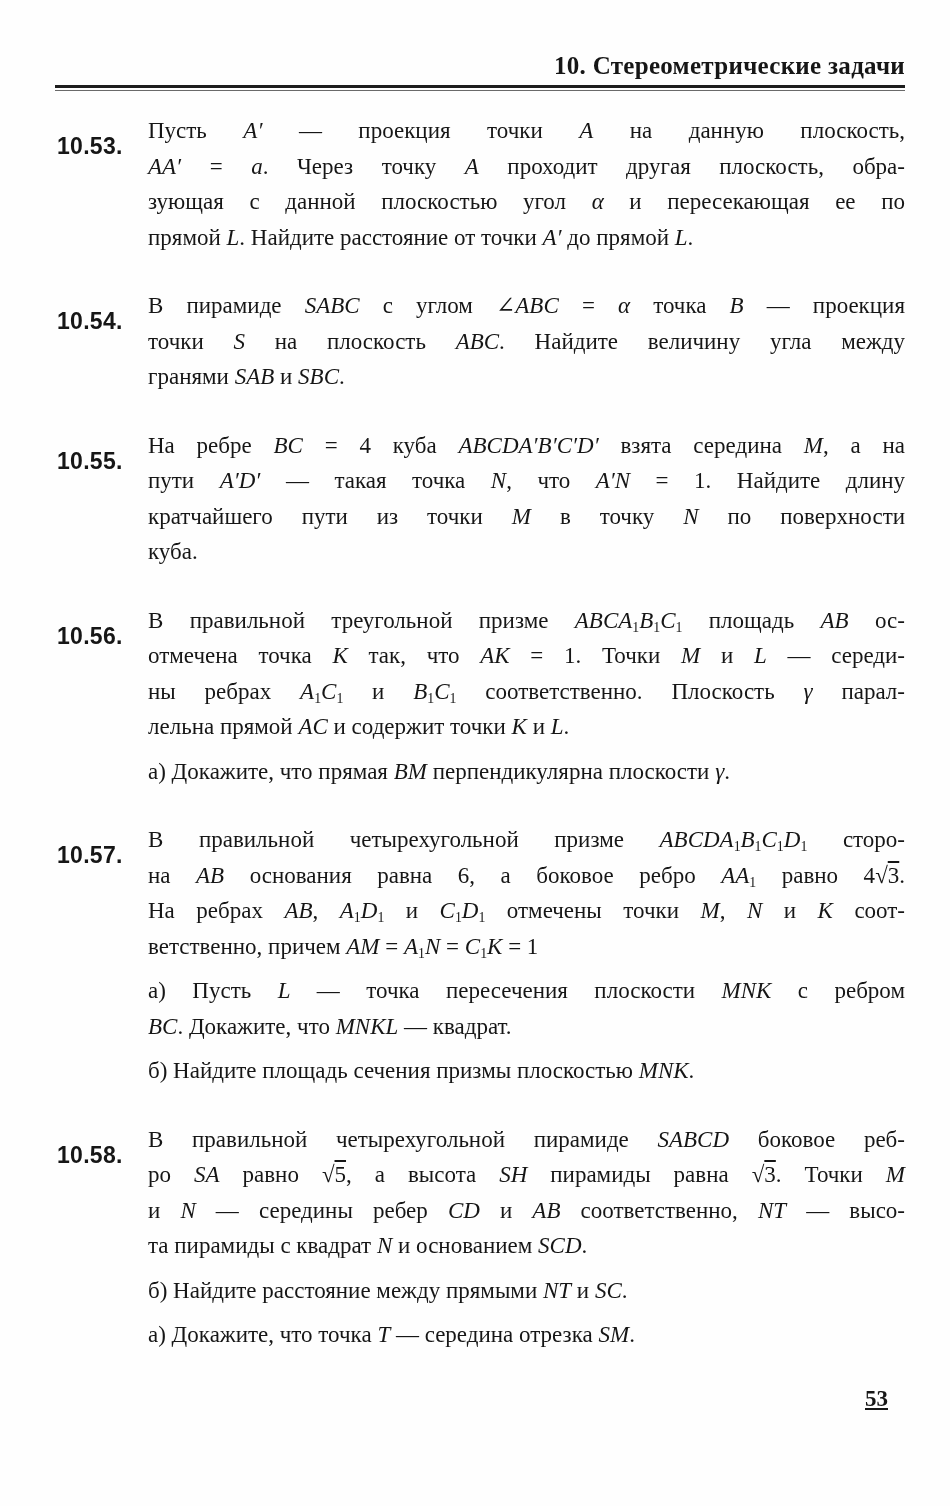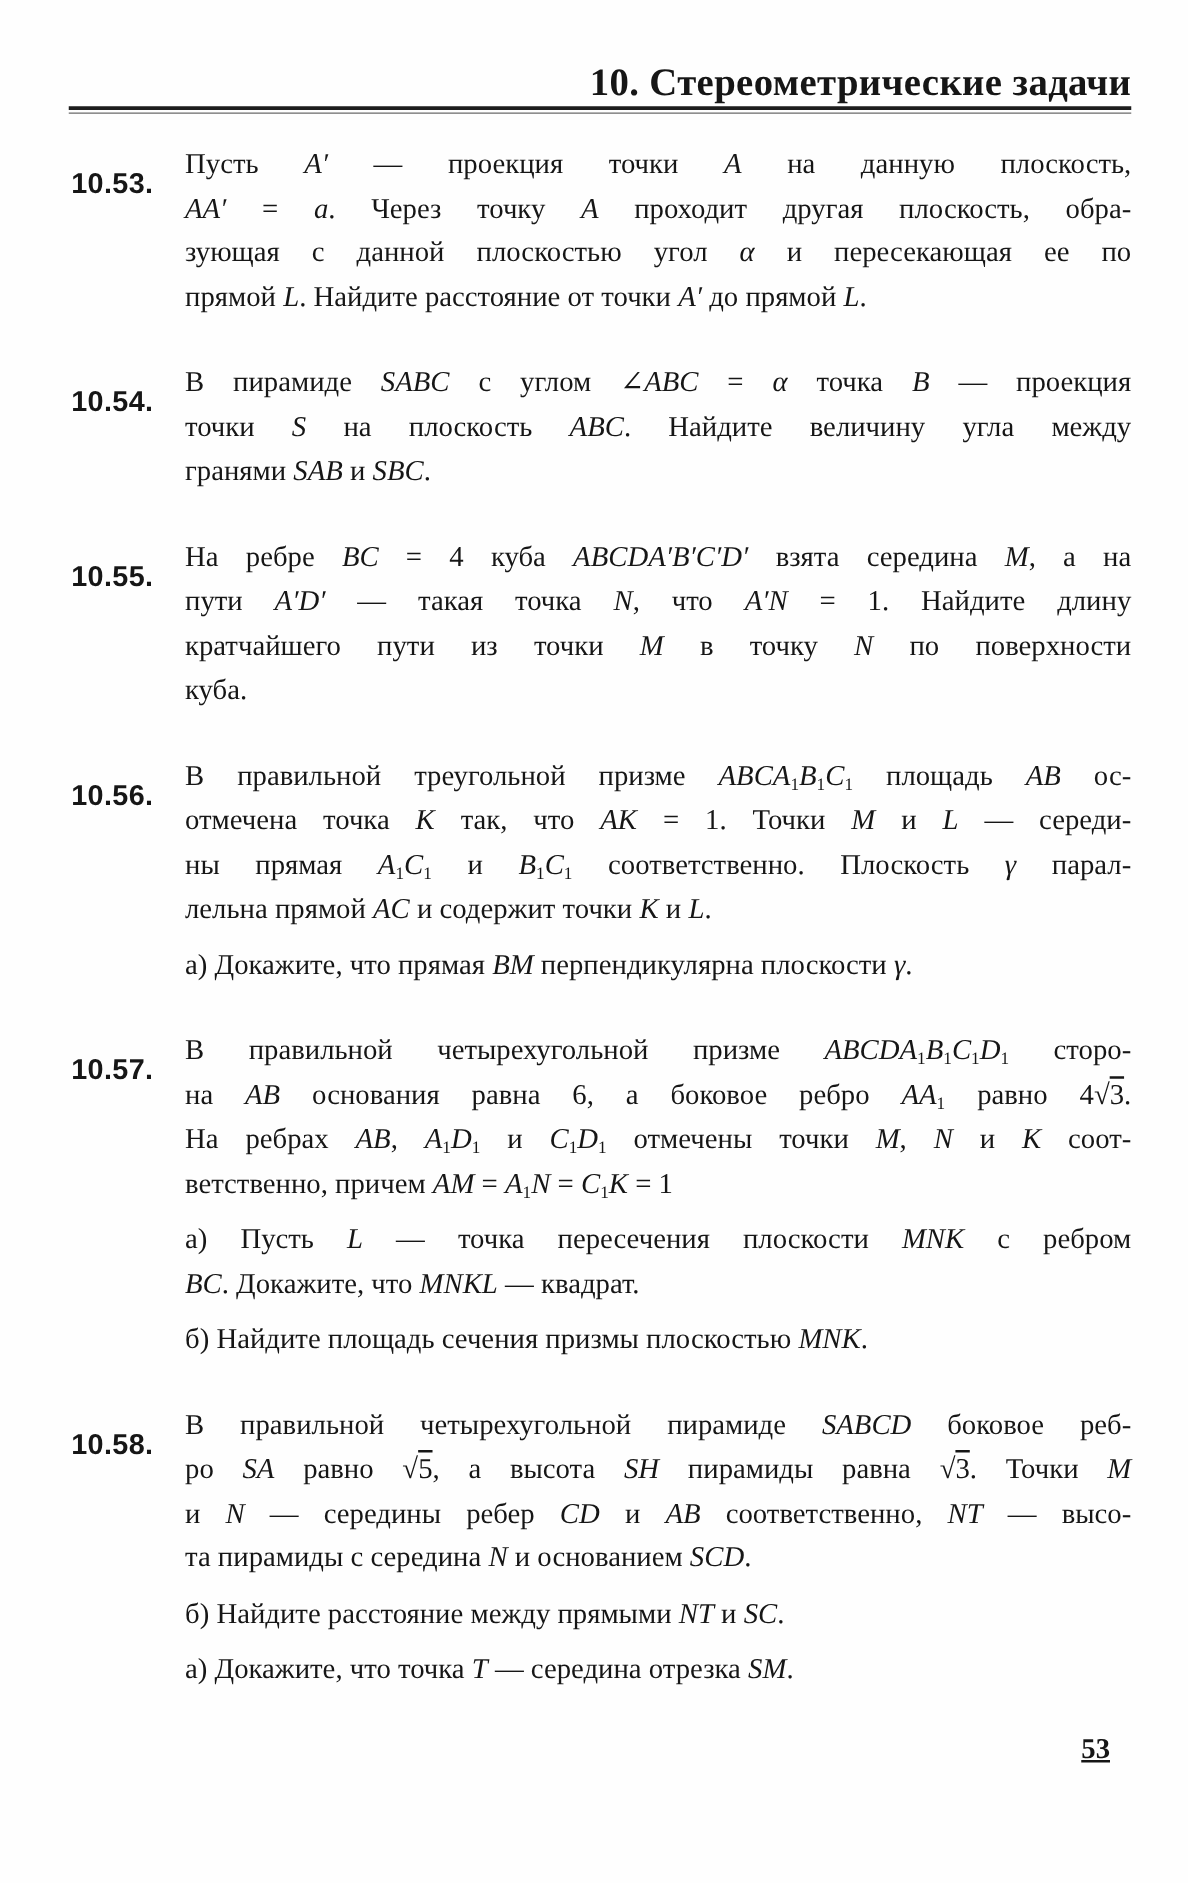--- a/index.html
+++ b/index.html
@@ -1,21 +1,21 @@
 <!DOCTYPE html>
 <html><head>
 <meta charset="utf-8">
 <style>
   html,body{margin:0;padding:0;}
   body{
     width:950px;height:1506px;overflow:hidden;background:#fefefe;
     font-family:"Liberation Serif","DejaVu Serif",serif;color:#161616;
   }
   .header{margin:52px 45px 0 55px;}
-  .htitle{font-weight:bold;font-size:31px;line-height:28px;text-align:right;letter-spacing:0.3px;}
+  .htitle{font-weight:bold;font-size:25px;line-height:28px;text-align:right;letter-spacing:0.3px;}
   .rule{height:3px;background:#1d1d1d;margin-top:5px;}
   .rule2{height:1px;background:#6a6a6a;margin-top:2px;}
   .content{margin:22px 45px 0 57px;}
   .problem{position:relative;padding-left:91px;margin-bottom:33px;}
   .pnum{
     position:absolute;left:0;top:16px;
     font-family:"Liberation Sans","DejaVu Sans",sans-serif;
     font-weight:bold;font-size:23px;line-height:35.5px;letter-spacing:0.3px;
   }
   .ptext{font-size:23px;line-height:35.5px;width:757px;}
@@ -67,21 +67,21 @@
       <div class="line j"><span>кратчайшего пути из точки </span><span class="mi">M</span><span> в точку </span><span class="mi">N</span><span> по поверхности</span></div>
       <div class="line l"><span>куба.</span></div>
     </div>
   </div>
 
   <div class="problem">
     <div class="pnum">10.56.</div>
     <div class="ptext">
       <div class="line j"><span>В правильной треугольной призме </span><span class="mi">ABCA</span><sub>1</sub><span class="mi">B</span><sub>1</sub><span class="mi">C</span><sub>1</sub><span> площадь </span><span class="mi">AB</span><span> ос-</span></div>
       <div class="line j"><span>отмечена точка </span><span class="mi">K</span><span> так, что </span><span class="mi">AK</span><span> = 1. Точки </span><span class="mi">M</span><span> и </span><span class="mi">L</span><span> — середи-</span></div>
-      <div class="line j"><span>ны прямая </span><span class="mi">A</span><sub>1</sub><span class="mi">C</span><sub>1</sub><span> и </span><span class="mi">B</span><sub>1</sub><span class="mi">C</span><sub>1</sub><span> соответственно. Плоскость </span><span class="mi">γ</span><span> парал-</span></div>
+      <div class="line j"><span>ны ребрах </span><span class="mi">A</span><sub>1</sub><span class="mi">C</span><sub>1</sub><span> и </span><span class="mi">B</span><sub>1</sub><span class="mi">C</span><sub>1</sub><span> соответственно. Плоскость </span><span class="mi">γ</span><span> парал-</span></div>
       <div class="line l"><span>лельна прямой </span><span class="mi">AC</span><span> и содержит точки </span><span class="mi">K</span><span> и </span><span class="mi">L</span><span>.</span></div>
       <div class="sub">
         <div class="line l"><span>а) Докажите, что прямая </span><span class="mi">BM</span><span> перпендикулярна плоскости </span><span class="mi">γ</span><span>.</span></div>
       </div>
     </div>
   </div>
 
   <div class="problem">
     <div class="pnum">10.57.</div>
     <div class="ptext">
@@ -98,21 +98,21 @@
       </div>
     </div>
   </div>
 
   <div class="problem">
     <div class="pnum">10.58.</div>
     <div class="ptext">
       <div class="line j"><span>В правильной четырехугольной пирамиде </span><span class="mi">SABCD</span><span> боковое реб-</span></div>
       <div class="line j"><span>ро </span><span class="mi">SA</span><span> равно </span><span class="sqrt"><span>√</span><span class="rad">5</span></span><span>, а высота </span><span class="mi">SH</span><span> пирамиды равна </span><span class="sqrt"><span>√</span><span class="rad">3</span></span><span>. Точки </span><span class="mi">M</span></div>
       <div class="line j"><span>и </span><span class="mi">N</span><span> — середины ребер </span><span class="mi">CD</span><span> и </span><span class="mi">AB</span><span> соответственно, </span><span class="mi">NT</span><span> — высо-</span></div>
-      <div class="line l"><span>та пирамиды с середина </span><span class="mi">N</span><span> и основанием </span><span class="mi">SCD</span><span>.</span></div>
+      <div class="line l"><span>та пирамиды с квадрат </span><span class="mi">N</span><span> и основанием </span><span class="mi">SCD</span><span>.</span></div>
       <div class="sub">
         <div class="line l"><span>б) Найдите расстояние между прямыми </span><span class="mi">NT</span><span> и </span><span class="mi">SC</span><span>.</span></div>
       </div>
       <div class="sub">
         <div class="line l"><span>а) Докажите, что точка </span><span class="mi">T</span><span> — середина отрезка </span><span class="mi">SM</span><span>.</span></div>
       </div>
     </div>
   </div>
 
 </div>

